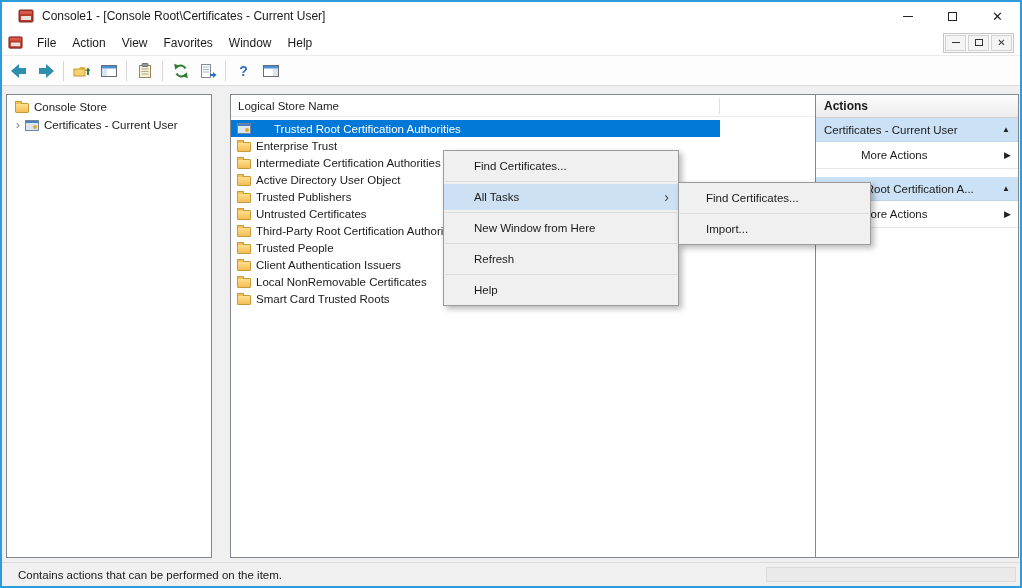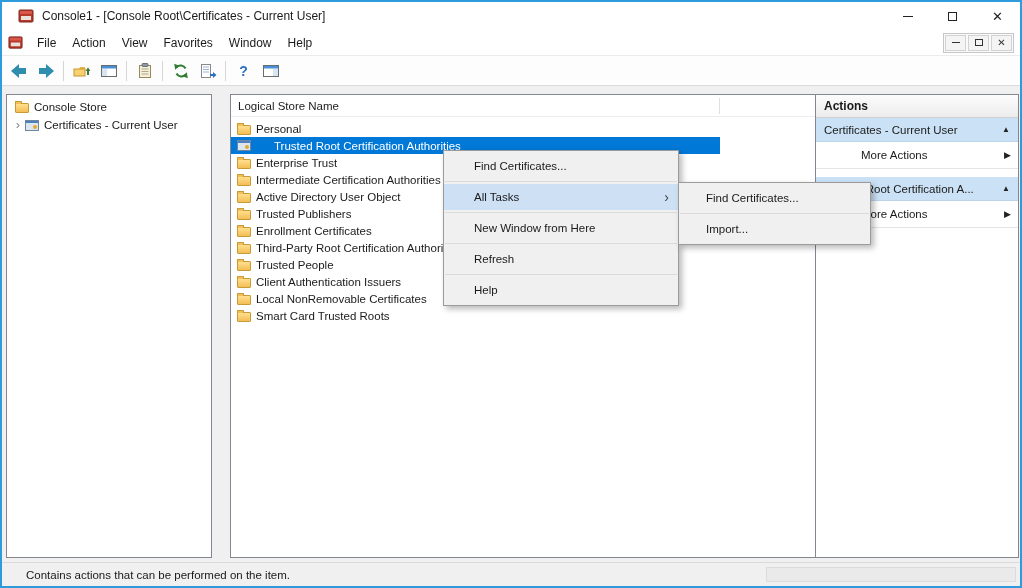--- a/index.html
+++ b/index.html
@@ -62,21 +62,21 @@
 
   
   .ap-header { height:23px; line-height:23px; padding-left:8px; font-size:12px; font-weight:bold; background:linear-gradient(#FCFCFC,#ECECEC); border-bottom:1px solid #CFCFCF; }
   .ap-sec { position:relative; height:24px; line-height:24px; padding-left:8px; font-size:11.5px; background:#CBE2F6; border-bottom:1px solid #BCD4E9; white-space:nowrap; overflow:hidden; }
   .ap-collapse { position:absolute; right:8px; top:0; font-size:8px; color:#222; }
   .ap-more { position:relative; height:27px; line-height:27px; padding-left:45px; font-size:11.5px; background:#FFFFFF; border-bottom:1px solid #E4E4E4; }
   .ap-arrow { position:absolute; right:7px; top:0; font-size:9px; color:#222; }
   .ap-gap { height:8px; background:#FFFFFF; }
 
   
-  .statusbar { position:absolute; left:0; right:0; bottom:0; height:24px; background:#F0F0F0; border-top:1px solid #DADADA; display:flex; align-items:center; padding-left:24px; font-size:11.5px; }
+  .statusbar { position:absolute; left:0; right:0; bottom:0; height:24px; background:#F0F0F0; border-top:1px solid #DADADA; display:flex; align-items:center; padding-left:16px; font-size:11.5px; }
   .status-panel { position:absolute; right:4px; top:4px; bottom:4px; width:250px; background:#EAEAEA; border:1px solid #DCDCDC; }
 
   
   .context-menu { position:absolute; left:441px; top:148px; width:236px; background:#F0F0F0; border:1px solid #9B9B9B; box-shadow:3px 3px 6px rgba(0,0,0,0.28); z-index:50; padding:2px 0; }
   .cm-item { position:relative; height:26px; line-height:26px; padding-left:30px; font-size:11.5px; }
   .cm-item.hl { background:#CEE1F4; }
   .cm-sep { height:1px; background:#DBDBDB; margin:2px 1px; }
   .cm-arrow { position:absolute; right:9px; top:0; font-size:14px; color:#444; }
   .submenu { position:absolute; left:676px; top:180px; width:193px; background:#F0F0F0; border:1px solid #9B9B9B; box-shadow:3px 3px 6px rgba(0,0,0,0.28); z-index:60; padding:2px 0; }
   .sm-item { height:26px; line-height:26px; padding-left:27px; font-size:11.5px; }
@@ -217,24 +217,20 @@
         <span>Certificates - Current User</span>
       </div>
     </div>
 
     <div class="pane list-pane">
       <div class="list-header">
         <span>Logical Store Name</span>
         <span class="col-divider"></span>
       </div>
       <div class="lrows">
-        <div class="lrow">
-            <span class="folder-ic"></span>
-            <span>Personal</span>
-          </div>
         <div class="lrow selected">
             <span class="cert-ic"></span>
             <span>Trusted Root Certification Authorities</span>
           </div>
         <div class="lrow">
             <span class="folder-ic"></span>
             <span>Enterprise Trust</span>
           </div>
         <div class="lrow">
             <span class="folder-ic"></span>
@@ -243,21 +239,21 @@
         <div class="lrow">
             <span class="folder-ic"></span>
             <span>Active Directory User Object</span>
           </div>
         <div class="lrow">
             <span class="folder-ic"></span>
             <span>Trusted Publishers</span>
           </div>
         <div class="lrow">
             <span class="folder-ic"></span>
-            <span>Enrollment Certificates</span>
+            <span>Untrusted Certificates</span>
           </div>
         <div class="lrow">
             <span class="folder-ic"></span>
             <span>Third-Party Root Certification Authorities</span>
           </div>
         <div class="lrow">
             <span class="folder-ic"></span>
             <span>Trusted People</span>
           </div>
         <div class="lrow">

